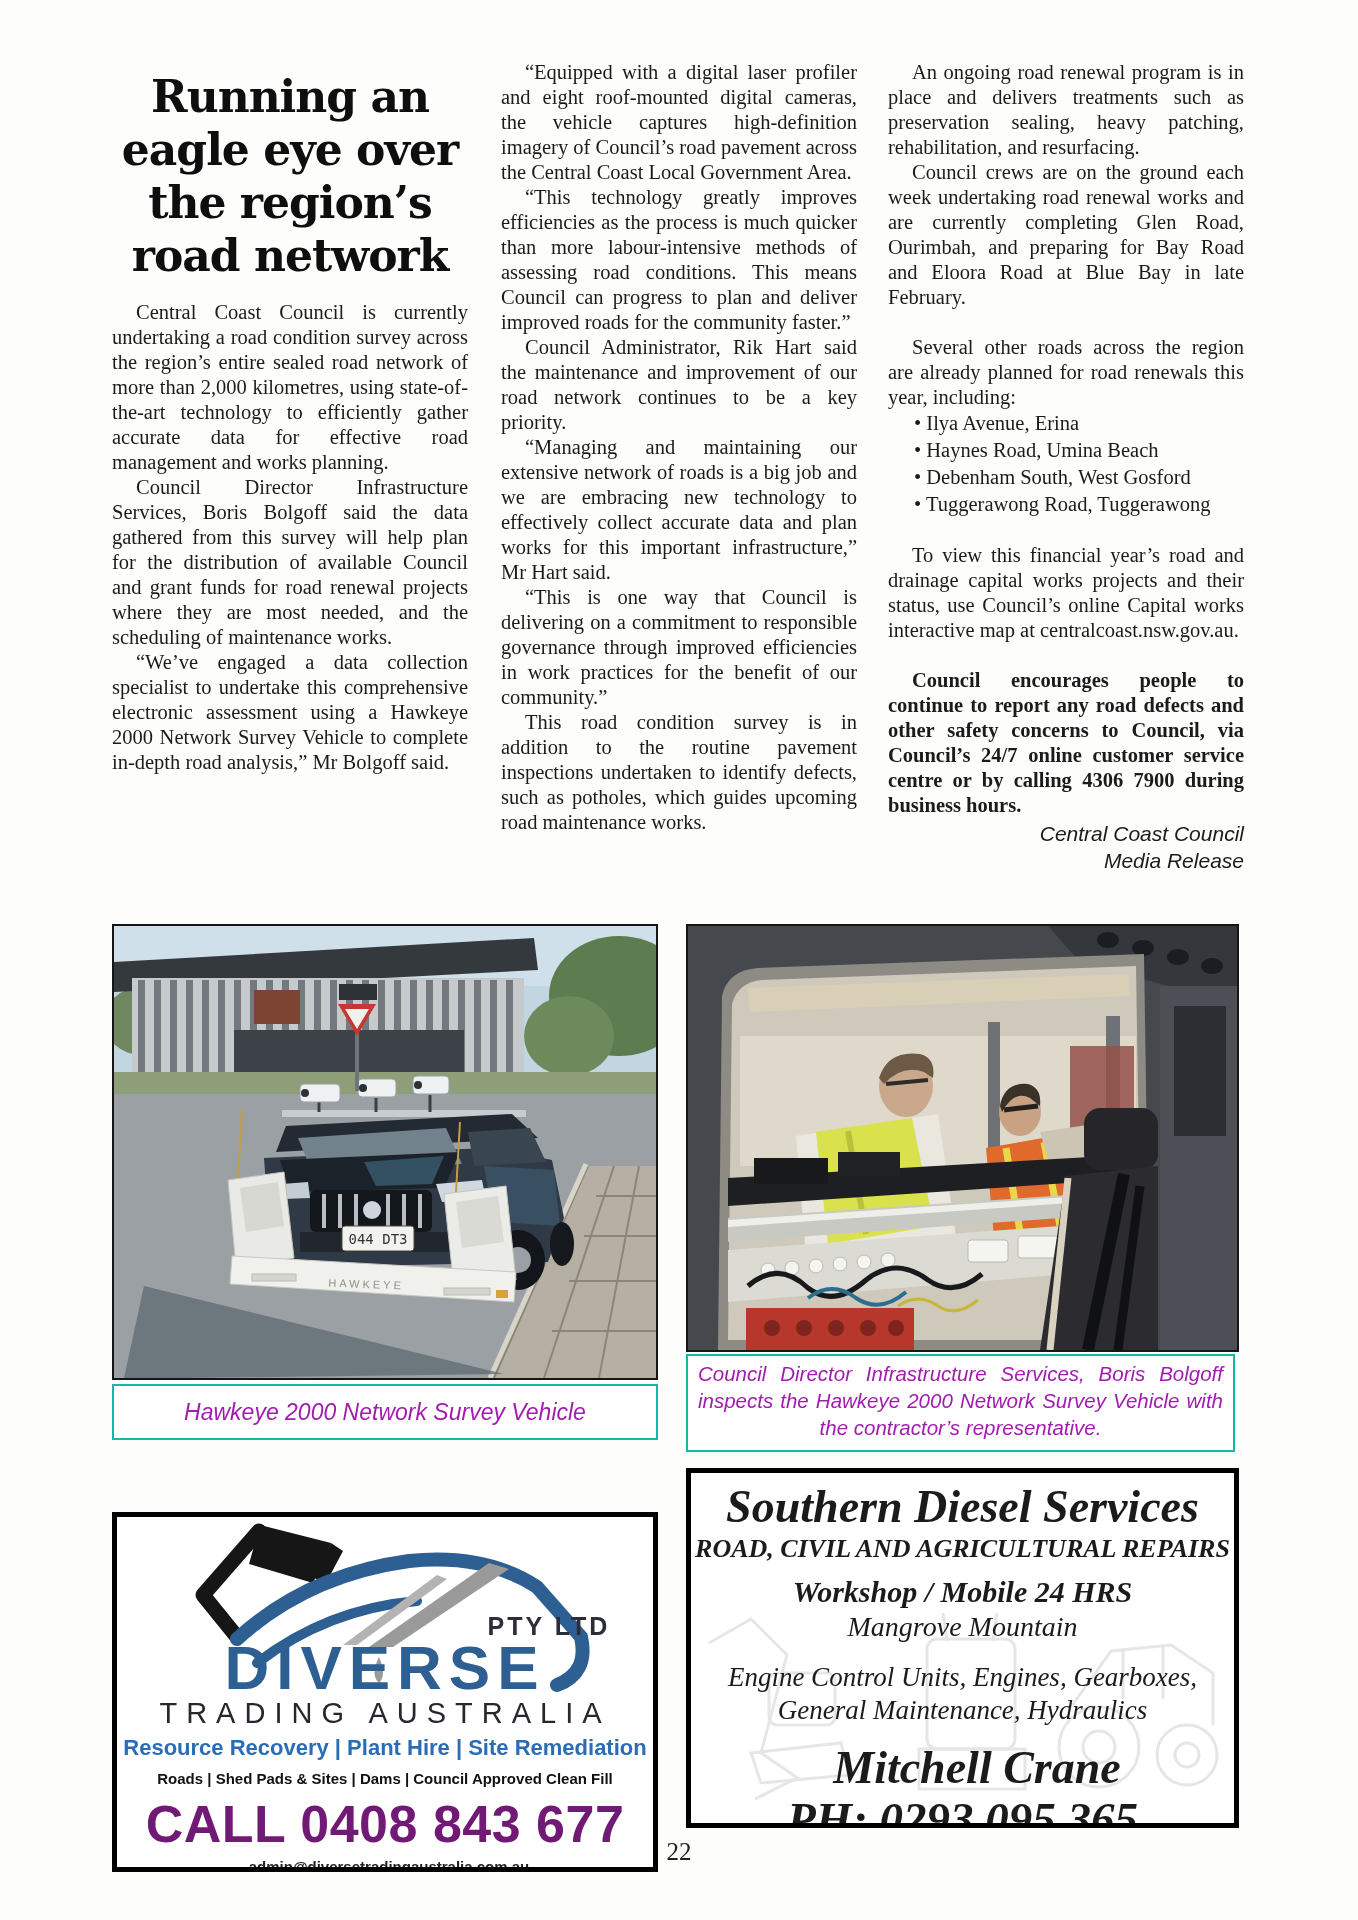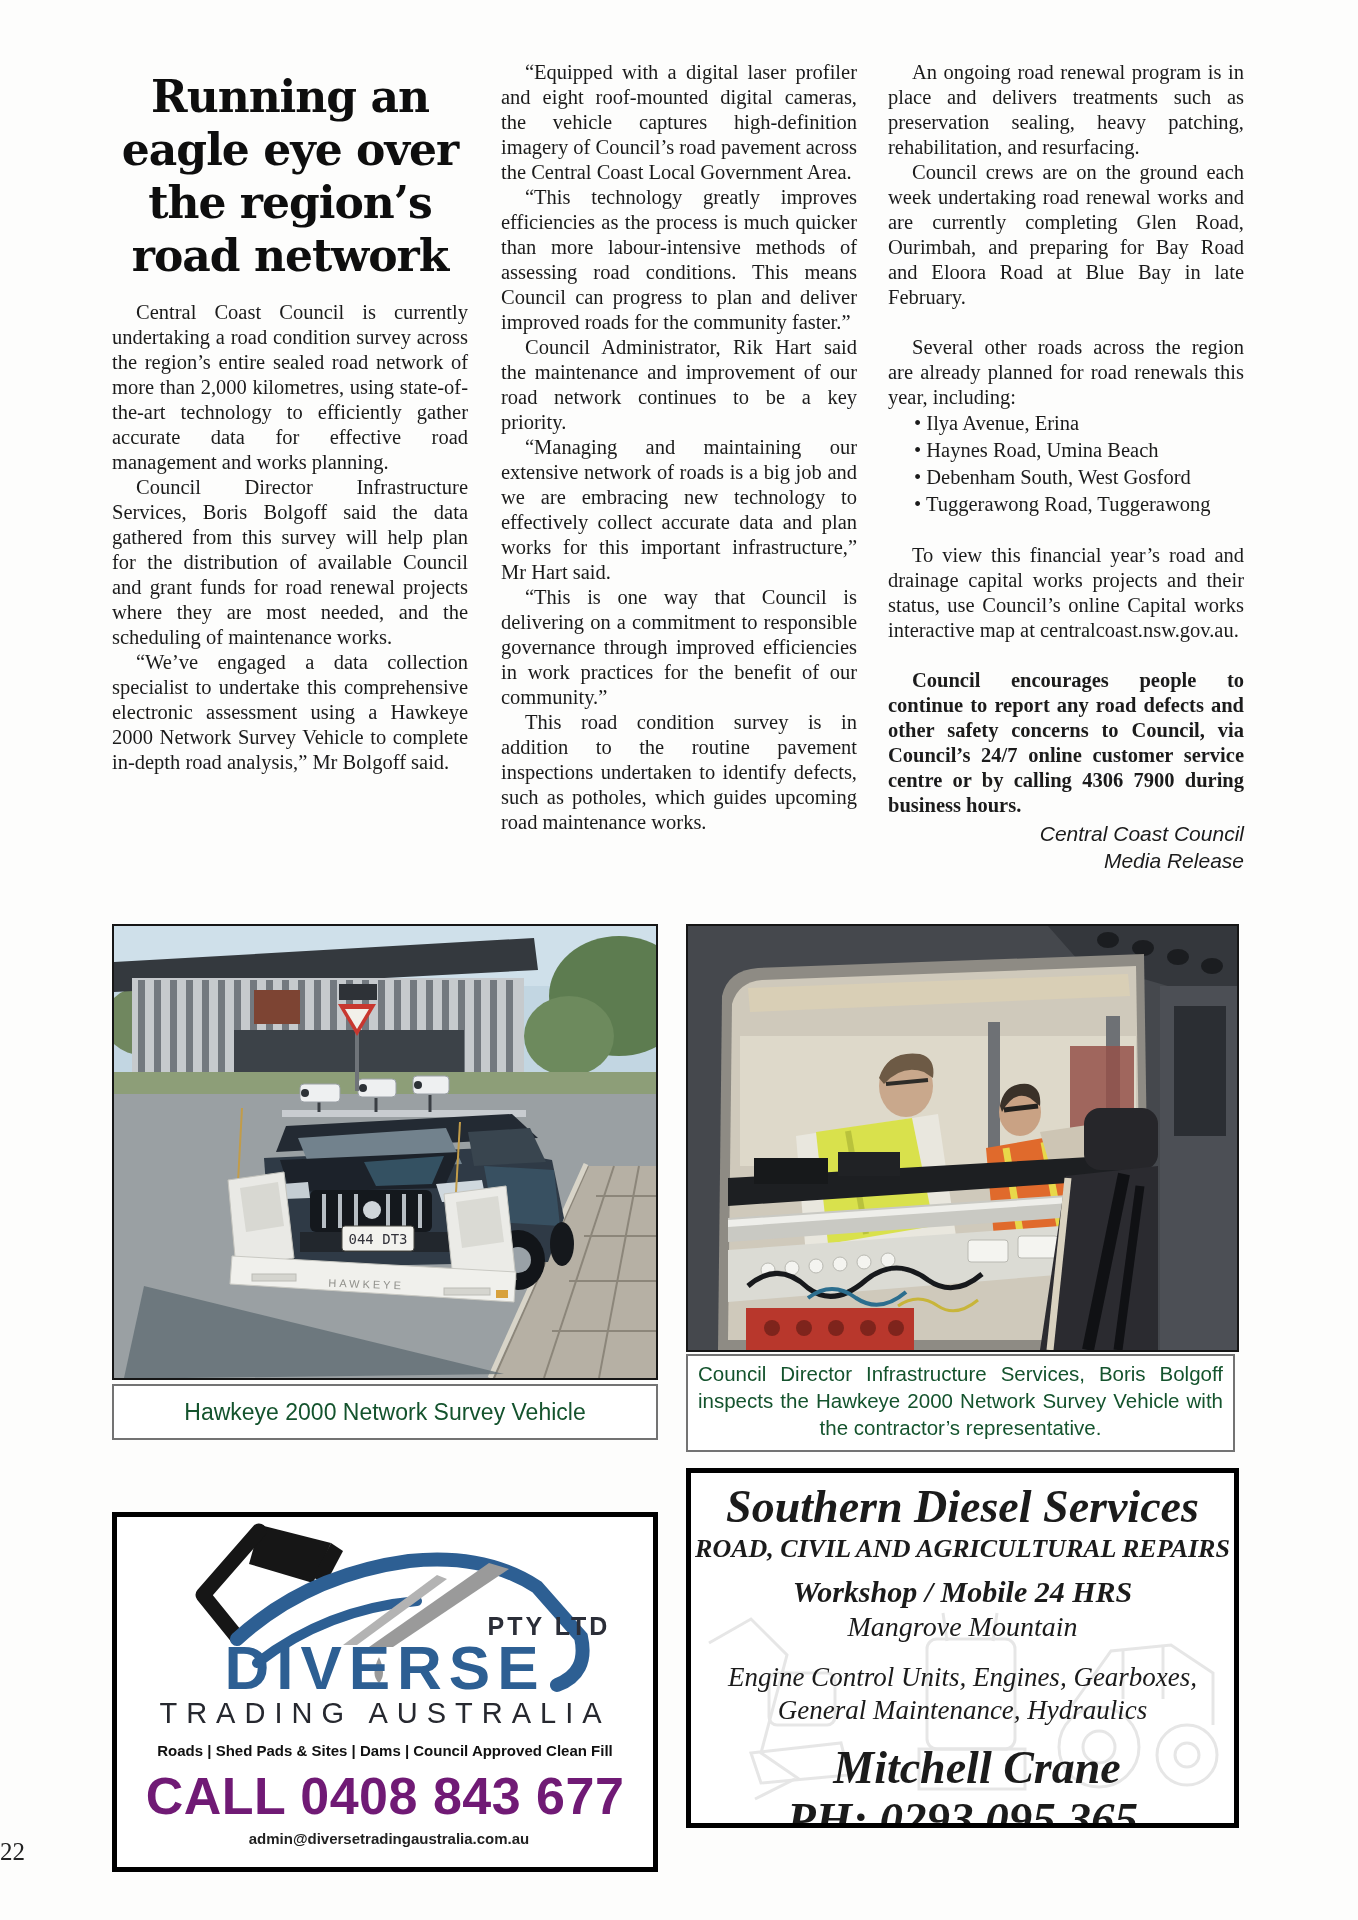--- a/index.html
+++ b/index.html
@@ -15,22 +15,22 @@
   .body-p{font-size:20.5px;line-height:25px;text-align:justify;text-indent:24px;margin:0;}
   .gap{height:25px;}
   .bullet-line{font-size:20.5px;line-height:27px;margin:0;padding-left:26px;}
   .bold-p{font-weight:700;}
   .attribution{font-family:"Liberation Sans",sans-serif;font-style:italic;font-size:21px;
                line-height:27px;text-align:right;margin-top:2px;}
   
   .photo-frame{position:absolute;border:2px solid #161616;background:#cfd4d6;overflow:hidden;}
   #photo-left{left:112px;top:924px;width:542px;height:452px;}
   #photo-right{left:686px;top:924px;width:549px;height:424px;}
-  .caption-box{position:absolute;border:2px solid #737373;background:#fff;
-               font-family:"Liberation Sans",sans-serif;color:#14532d;
+  .caption-box{position:absolute;border:2px solid #14b8a6;background:#fff;
+               font-family:"Liberation Sans",sans-serif;font-style:italic;color:#a21caf;
                display:flex;align-items:center;justify-content:center;}
   #caption-left{left:112px;top:1384px;width:542px;height:52px;font-size:23px;}
   #caption-right{left:686px;top:1354px;width:549px;height:98px;font-size:20.5px;line-height:27px;
                  text-align:justify;text-align-last:center;padding:4px 10px;box-sizing:border-box;display:block;}
   
   .ad{position:absolute;border:5px solid #000;background:#fff;box-sizing:border-box;overflow:hidden;}
   #ad-diverse{left:112px;top:1512px;width:546px;height:360px;text-align:center;}
   #ad-southern{left:686px;top:1468px;width:553px;height:360px;text-align:center;
                font-family:"Liberation Serif",serif;font-style:italic;}
   .dv-services{font-family:"Liberation Sans",sans-serif;font-weight:700;font-size:22px;
@@ -44,21 +44,21 @@
   .sd-stack{position:relative;z-index:2;}
   .sd-name{font-weight:700;font-size:46px;line-height:52px;margin-top:8px;}
   .sd-tag{font-weight:700;font-size:26px;line-height:32px;}
   .sd-l1{font-weight:700;font-size:30px;line-height:38px;margin-top:8px;}
   .sd-l2{font-weight:400;font-size:28px;line-height:32px;}
   .sd-l3{font-size:27px;line-height:33px;margin-top:18px;}
   .sd-contact{font-weight:700;font-size:46px;line-height:50px;margin-top:16px;padding-left:29px;}
   .sd-phone{font-weight:700;font-size:47px;line-height:52px;}
   .sd-bg{position:absolute;left:0;top:130px;width:100%;z-index:1;opacity:0.55;}
   
-  #page-number{position:absolute;left:0;right:0;top:1838px;text-align:left;
+  #page-number{position:absolute;left:0;right:0;top:1838px;text-align:center;
                font-size:25px;color:#222;}
 </style>
 </head>
 <body>
 
 <div id="page">
 
   <div class="col" id="col1">
     <div class="headline">
       <div>Running an</div>
@@ -315,20 +315,21 @@
       <path d="M120,122 Q190,58 292,44 Q368,36 420,70 L464,120 Q472,156 440,168" fill="none" stroke="#2d5f93" stroke-width="14" stroke-linecap="round"></path>
       <path d="M140,146 Q210,92 300,84" fill="none" stroke="#2d5f93" stroke-width="10" stroke-linecap="round"></path>
 
       <polygon points="252,130 276,130 392,52 372,46" fill="#9a9a9a"></polygon>
       <polygon points="226,128 240,128 330,62 320,58" fill="#b3b3b3"></polygon>
       <path d="M262,140 q8,18 0,26 q-9,-8 0,-26" fill="#9a9a9a"></path>
       <text x="432" y="118" text-anchor="middle" font-family="Liberation Sans, sans-serif" font-weight="700" font-size="25" letter-spacing="3" fill="#2b2e38">PTY LTD</text>
       <text x="268" y="172" text-anchor="middle" font-family="Liberation Sans, sans-serif" font-weight="700" font-size="62" letter-spacing="7" fill="#2d5f93">DIVERSE</text>
       <text x="268" y="206" text-anchor="middle" font-family="Liberation Sans, sans-serif" font-weight="400" font-size="29" letter-spacing="9" fill="#26282f">TRADING AUSTRALIA</text>
     </svg>
+    <div class="dv-services">Resource Recovery  |  Plant Hire  |  Site Remediation</div>
     <div class="dv-details">Roads | Shed Pads &amp; Sites | Dams | Council Approved Clean Fill</div>
     <div class="dv-call">CALL 0408 843 677</div>
     <div class="dv-email">admin@diversetradingaustralia.com.au</div>
   </div>
 
   <div class="ad" id="ad-southern">
     <svg class="sd-bg" width="543" height="200" viewBox="0 0 543 200">
       <g fill="none" stroke="#d2d2d2" stroke-width="3">
 
         <path d="M18,40 L60,16 L96,52 L70,150 L108,176"></path>

